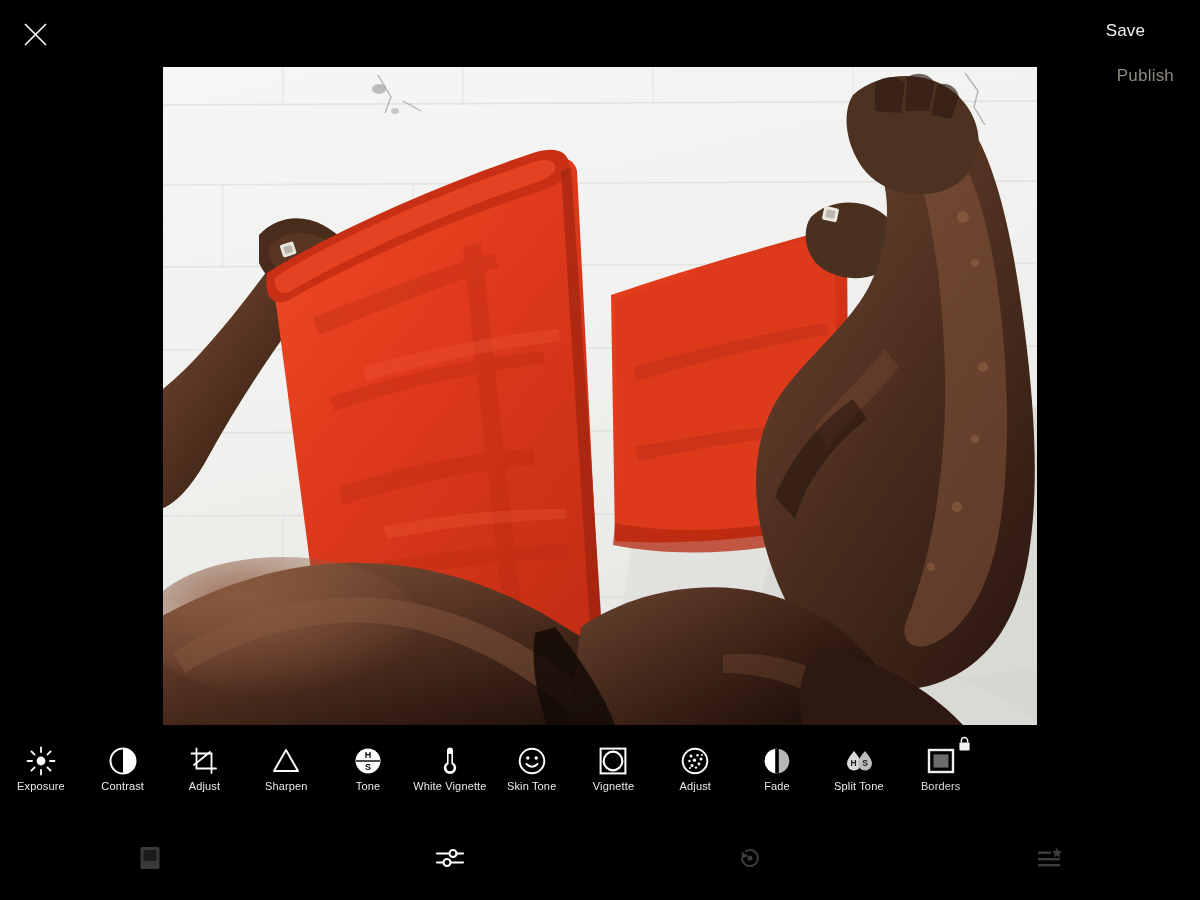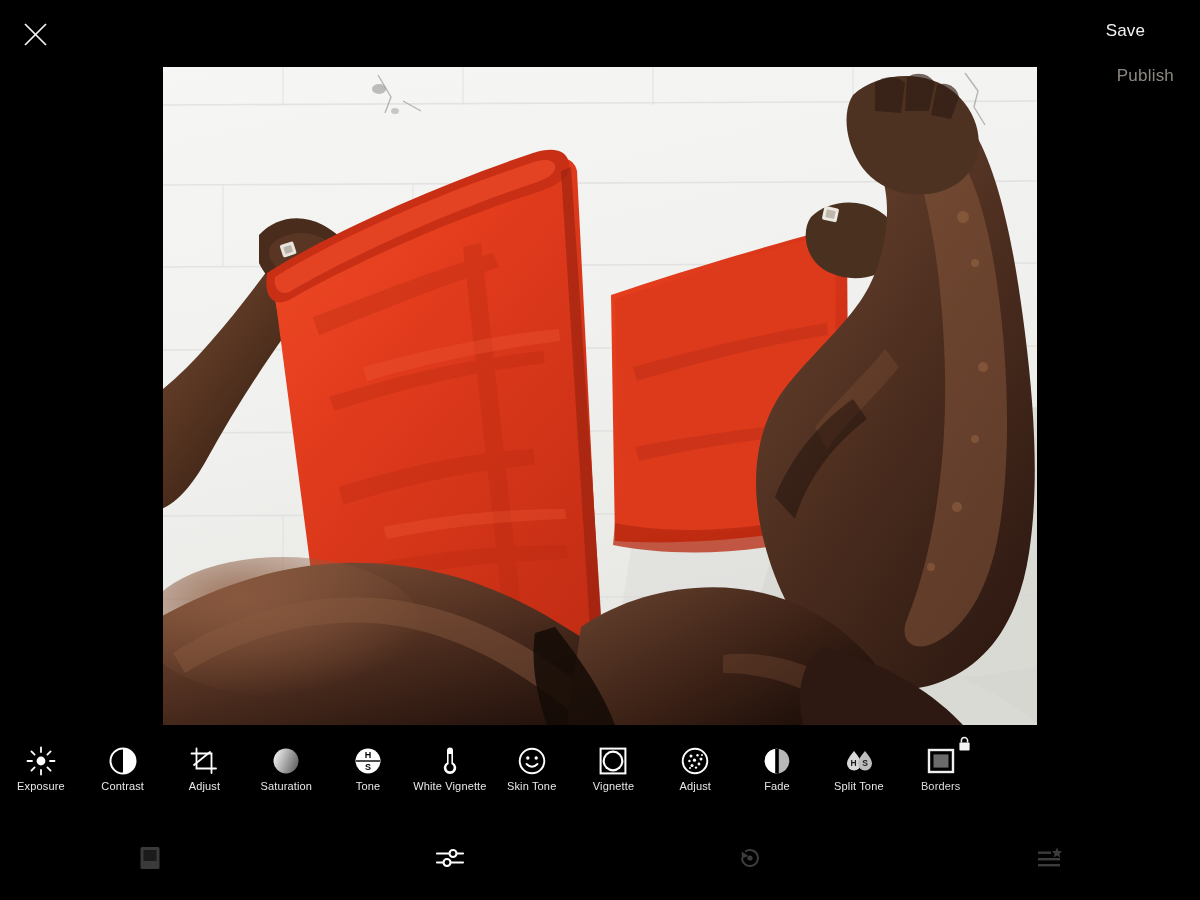--- a/index.html
+++ b/index.html
@@ -286,35 +286,29 @@
             <g stroke="#fff" stroke-width="1.8" stroke-linecap="round" fill="none">
               <path d="M7.5 2.5 L7.5 22.5 L27 22.5"></path>
               <path d="M2.5 7.5 L22.5 7.5 L22.5 27"></path>
               <path d="M5 19 L21 6"></path>
             </g>
           </svg>
         </div>
         <div class="lbl">Adjust</div>
       </div>
 
-
-      <div class="tool">
-        <div class="ic">
-          <svg width="30" height="30" viewBox="0 0 30 30">
-            <defs>
-                <linearGradient id="satg" x1="0" y1="0" x2="1" y2="0.4">
-              <stop offset="0%" stop-color="#ffffff"></stop>
-                  <stop offset="100%" stop-color="#6f6f6f"></stop>
-            </linearGradient>
-              </defs>
-            <circle cx="15" cy="15" r="12.5" fill="url(#satg)"></circle>
-          </svg>
-        </div>
-        <div class="lbl">Saturation</div>
-      </div>
+      <div class="tool">
+        <div class="ic">
+          <svg width="30" height="30" viewBox="0 0 30 30">
+            <path d="M15 4 L27 25 L3 25 Z" fill="none" stroke="#fff" stroke-width="1.9" stroke-linejoin="round"></path>
+          </svg>
+        </div>
+        <div class="lbl">Sharpen</div>
+      </div>
+
 
       <div class="tool">
         <div class="ic">
           <svg width="30" height="30" viewBox="0 0 30 30">
             <circle cx="15" cy="15" r="12.5" fill="#fff"></circle>
             <line x1="3" y1="15" x2="27" y2="15" stroke="#000" stroke-width="1.4"></line>
             <text x="15" y="12.4" font-family="Liberation Sans, sans-serif" font-size="9" font-weight="bold" fill="#000" text-anchor="middle">H</text>
             <text x="15" y="24" font-family="Liberation Sans, sans-serif" font-size="9" font-weight="bold" fill="#000" text-anchor="middle">S</text>
           </svg>
         </div>

